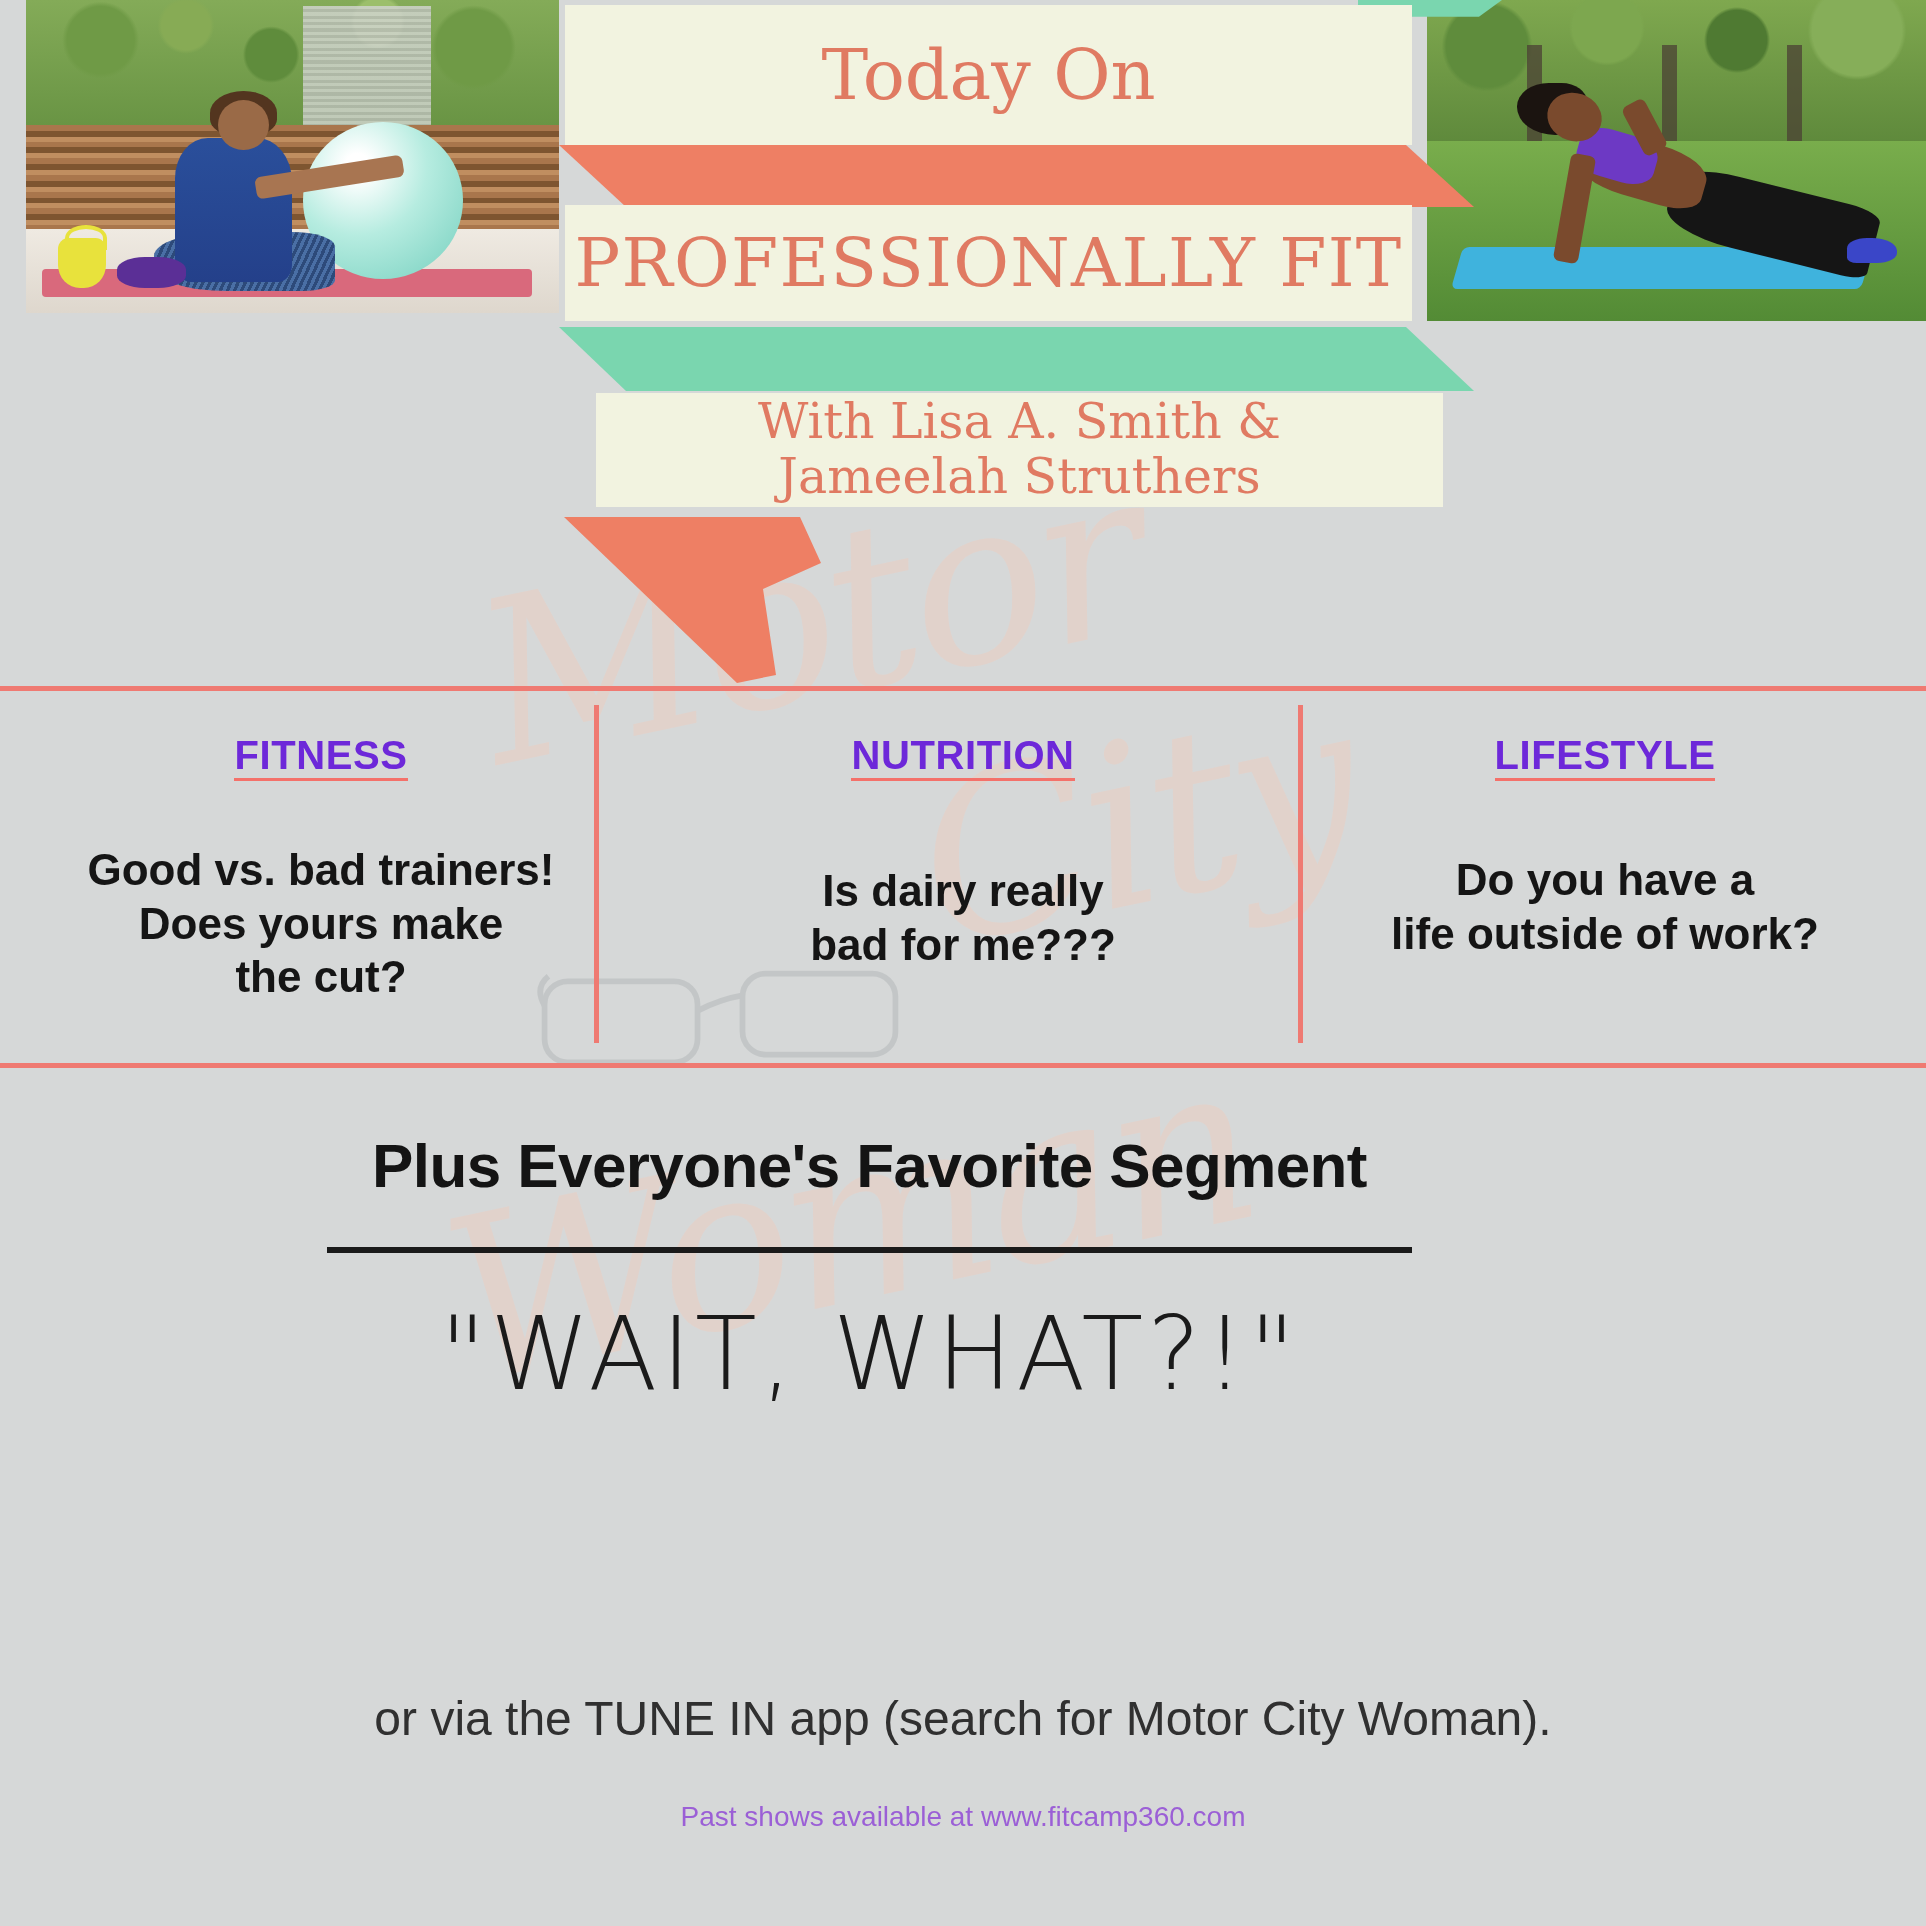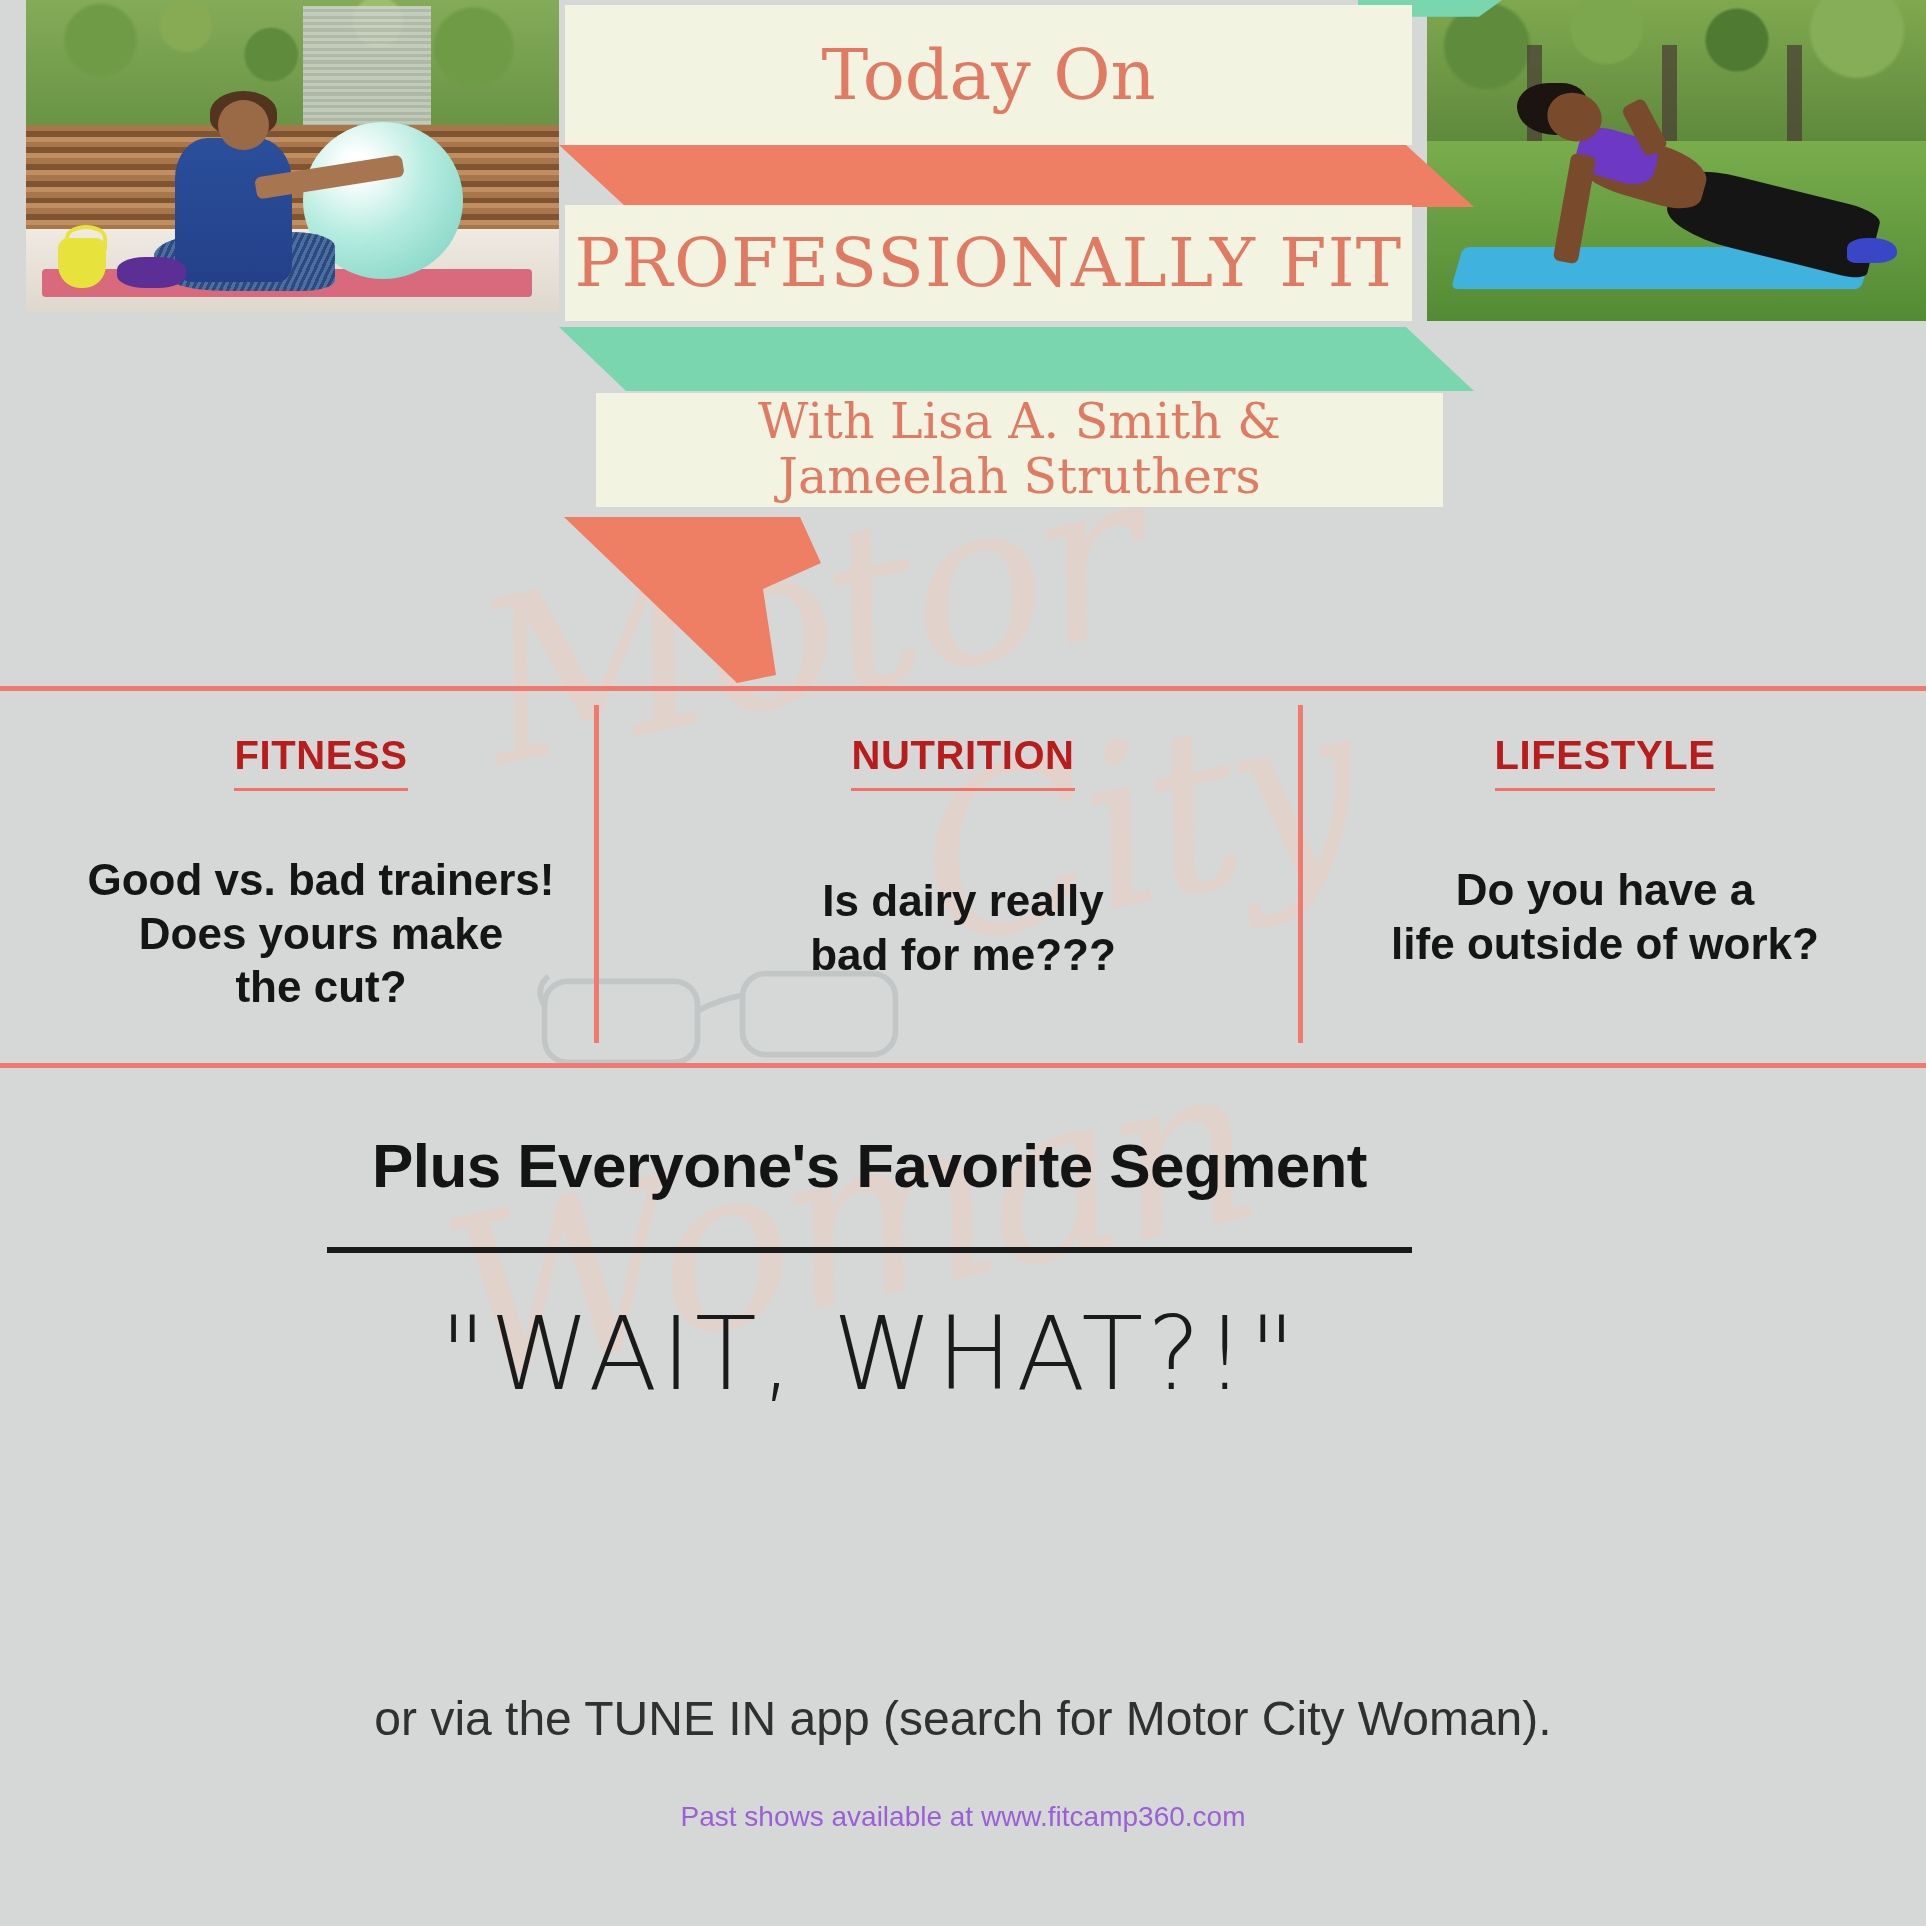--- a/index.html
+++ b/index.html
@@ -177,24 +177,24 @@
     background: #ef7a72; z-index: 5;
   }
   .vrule-1 { left: 594px; }
   .vrule-2 { left: 1298px; }
 
   .topics { position: absolute; left: 0; top: 693px; width: 1926px; height: 366px; z-index: 6; display: flex; }
   .topic-col { flex: 1; display: flex; flex-direction: column; align-items: center; padding-top: 41px; }
   .topic-head {
     font-size: 40px;
     font-weight: 700;
-    color: #b91c1c;
+    color: #6d28d9;
     letter-spacing: 0.6px;
     border-bottom: 3.9px solid #f4716a;
-    padding-bottom: 12px;
+    padding-bottom: 2px;
     line-height: 1.05;
   }
   .topic-body {
     margin-top: 62px;
     font-size: 44px;
     font-weight: 700;
     color: #151515;
     text-align: center;
     line-height: 1.22;
     max-width: 88%;

